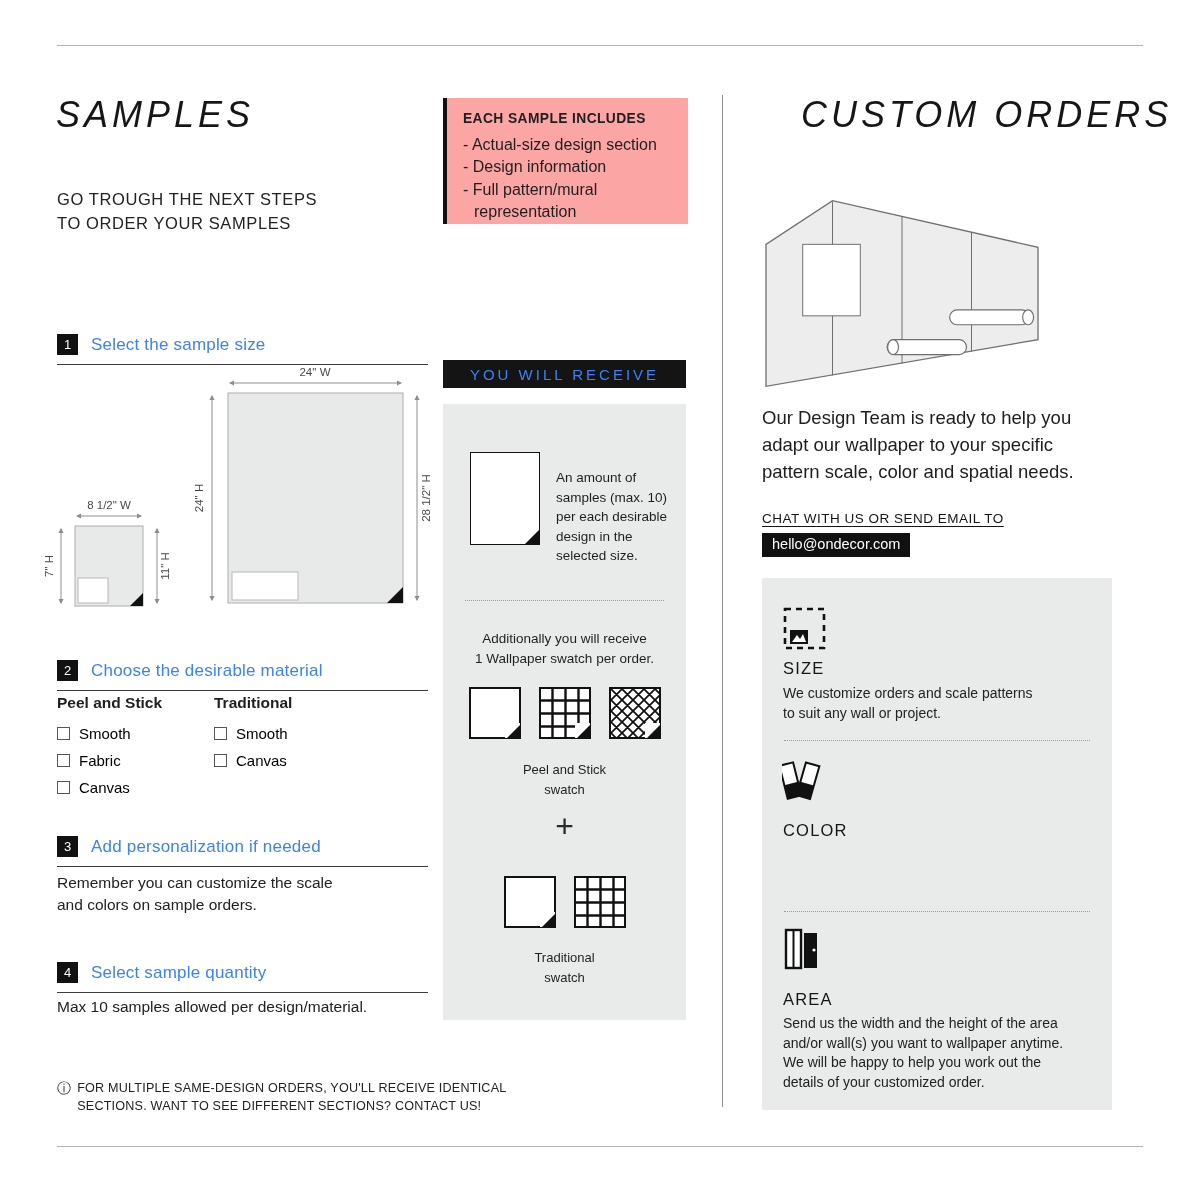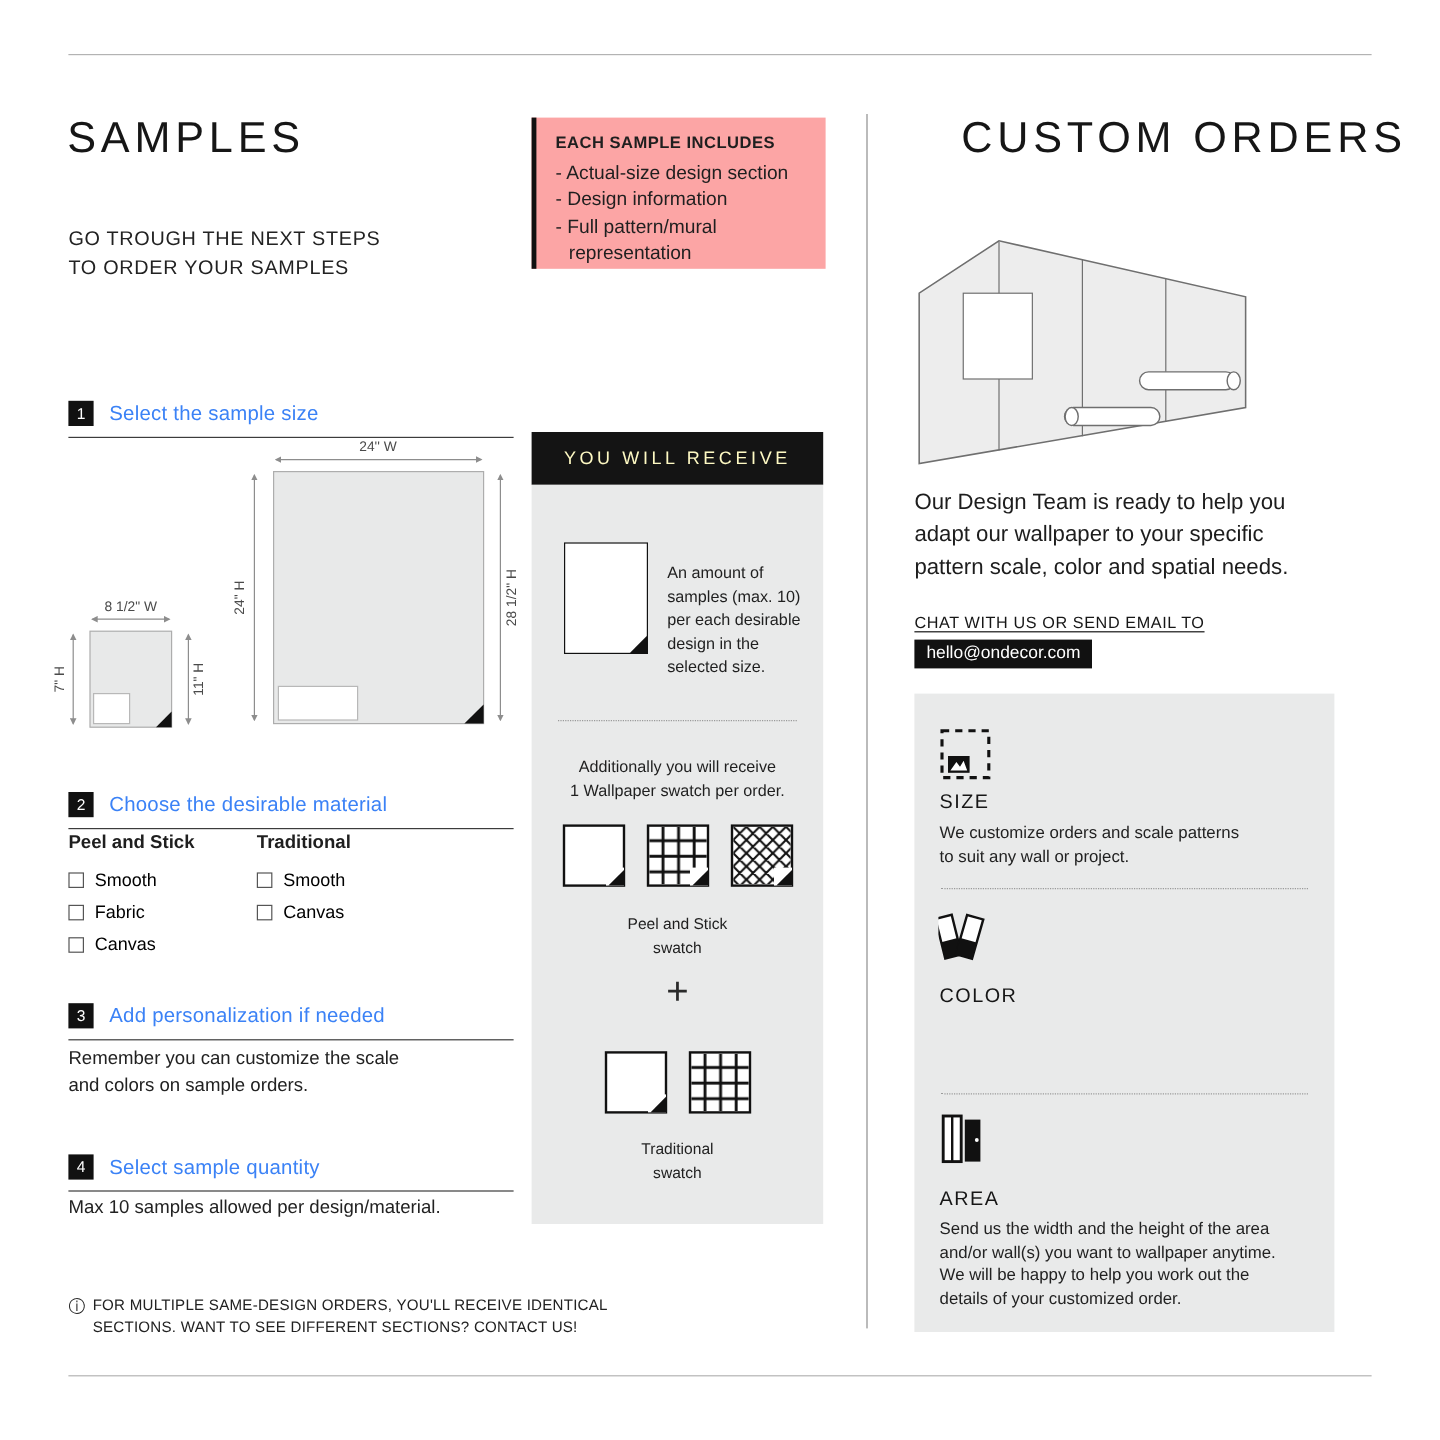--- a/index.html
+++ b/index.html
@@ -5,21 +5,21 @@
   html,body{margin:0;padding:0;background:#fff;}
   .page{position:relative;width:1200px;height:1200px;background:#fff;overflow:hidden;
         font-family:"Liberation Sans",sans-serif;color:#1f1f1f;}
   [data-bind]{white-space:pre-line;}
 
   .rule{position:absolute;left:57px;right:57px;height:1px;background:#b3b3b3;}
   .rule-top{top:45px;}
   .rule-bottom{top:1146px;}
   .vdiv{position:absolute;left:722px;top:95px;width:1px;height:1012px;background:#8f8f8f;}
 
-  .big-title{position:absolute;margin:0;font-size:36px;font-weight:500;letter-spacing:4px;color:#161616;}
+  .big-title{position:absolute;margin:0;font-size:36px;font-weight:500;letter-spacing:4px;color:#161616;font-style:italic;}
   .samples-title{left:56px;top:94px;}
   .custom-title{left:761px;top:94px;margin-left:40px;}
 
   .intro{position:absolute;left:57px;top:188px;margin:0;font-size:16.5px;line-height:1.45;letter-spacing:.6px;color:#222;}
 
   .include-box{position:absolute;left:443px;top:98px;width:245px;box-sizing:border-box;
                background:#fca5a5;border-left:4px solid #111;padding:13px 12px 0 16px;}
   .include-title{font-size:13.8px;font-weight:bold;letter-spacing:.4px;margin-bottom:8px;}
   .include-item{font-size:16px;line-height:1.4;padding-left:11px;text-indent:-11px;}
 
@@ -38,22 +38,22 @@
   .mat-opt{display:flex;align-items:center;gap:9px;margin-bottom:10px;font-size:15px;color:#000000;}
   .cb{width:13px;height:13px;border:1.6px solid #555;box-sizing:border-box;flex:0 0 auto;}
 
   .note{position:absolute;left:57px;margin:0;font-size:15.5px;line-height:1.42;color:#222;}
   .note3{top:872px;} .note4{top:996px;}
 
   .footnote{position:absolute;left:57px;top:1080px;width:500px;display:flex;gap:6px;
             font-size:12.6px;letter-spacing:.2px;line-height:1.4;color:#222;}
   .footnote .fn-icon{font-size:14px;line-height:1.2;}
 
-  .receive-header{position:absolute;left:443px;top:360px;width:243px;height:44px;background:#141414;
-                  color:#fef9c3;display:flex;align-items:center;justify-content:center;
+  .receive-header{position:absolute;left:443px;top:360px;width:243px;height:28px;background:#141414;
+                  color:#3b82f6;display:flex;align-items:center;justify-content:center;
                   font-size:15px;letter-spacing:3px;}
   .receive-panel{position:absolute;left:443px;top:404px;width:243px;height:616px;background:#e9eaea;}
   .sample-icon{position:absolute;left:27px;top:48px;width:70px;height:93px;background:#fff;
                border:1.6px solid #111;box-sizing:border-box;}
   .fold-bg{position:absolute;right:-1px;bottom:-1px;width:15px;height:15px;background:#fff;}
   .fold{position:absolute;right:-1px;bottom:-1px;width:0;height:0;
         border-left:13px solid transparent;border-bottom:13px solid #111;}
   .sample-icon .fold{border-left-width:16px;border-bottom-width:16px;}
   .samples-text{position:absolute;left:113px;top:64px;width:118px;font-size:13.5px;line-height:1.45;}
   .dotdiv{position:absolute;left:22px;right:22px;border-top:1.5px dotted #9a9a9a;}

